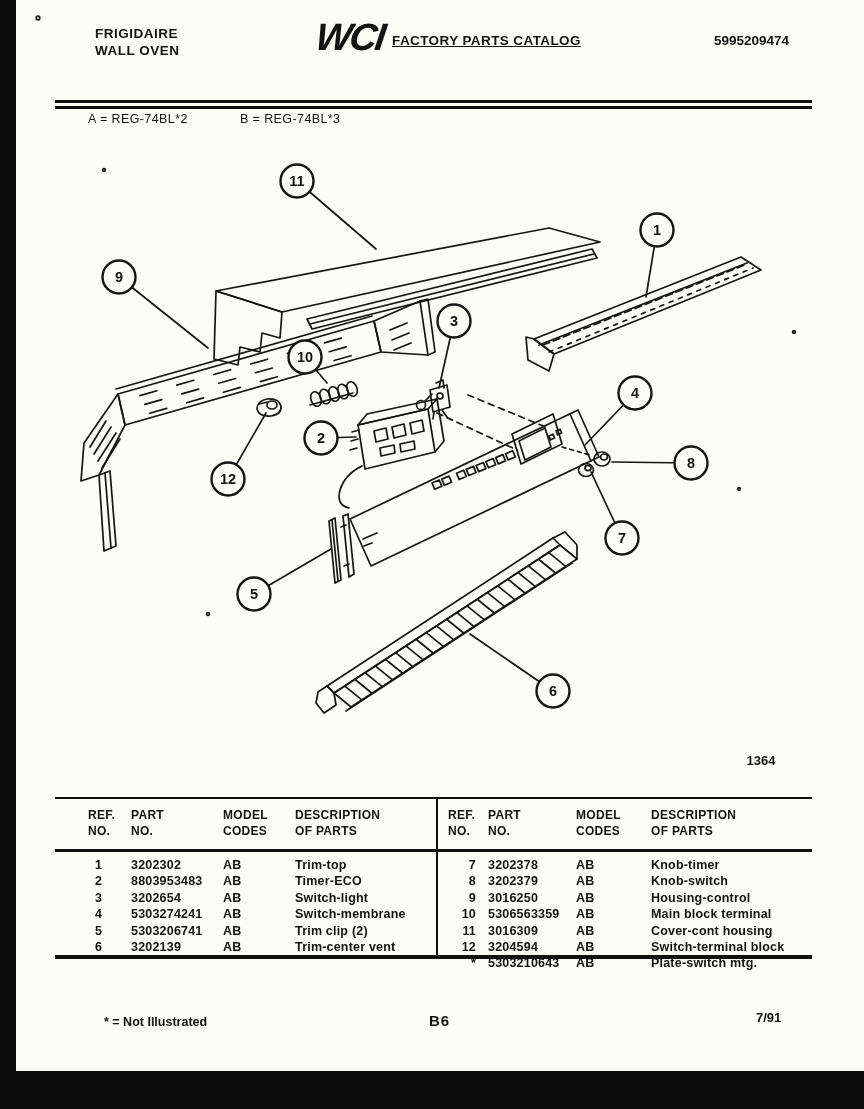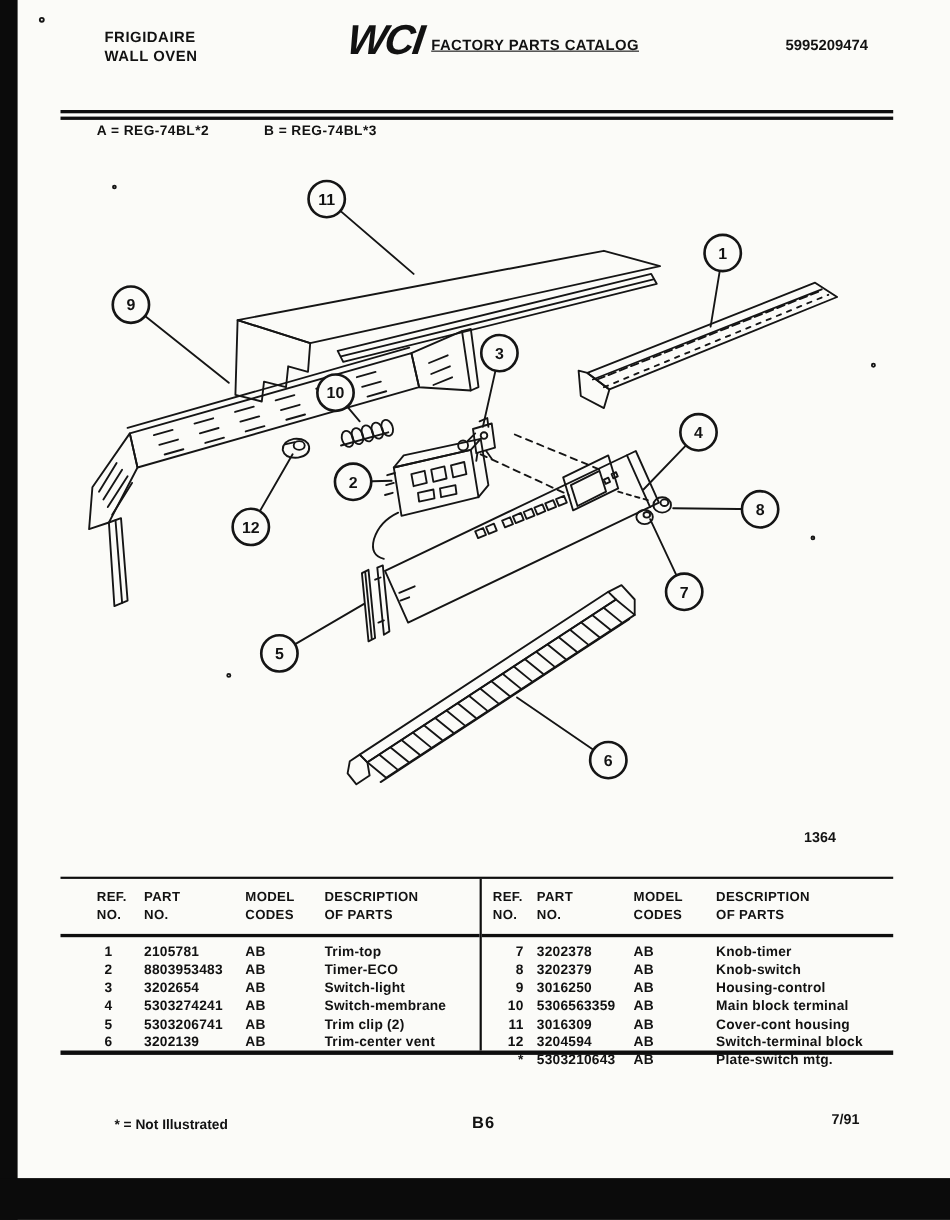--- a/index.html
+++ b/index.html
@@ -16,33 +16,33 @@
   .edge-right{right:0;top:0;width:7px;height:1109px;}
   .edge-bottom{left:0;top:1071px;width:864px;height:38px;}
 
   .abs{position:absolute;white-space:nowrap;}
 
   .brand{left:95px;top:25px;font-size:13.5px;line-height:17px;font-weight:700;letter-spacing:.5px;}
   .wci-logo{left:316px;top:16px;font-size:38px;font-weight:700;font-style:italic;letter-spacing:-2px;transform:skewX(-8deg);}
   .catalog-title{left:392px;top:33px;font-size:13.5px;font-weight:700;letter-spacing:.4px;text-decoration:underline;}
   .pub-number{left:703px;top:33px;font-size:13.5px;font-weight:700;margin-left:11px;}
   .rule-double{left:55px;top:100px;width:757px;height:3px;border-top:3px solid #0e0e0e;border-bottom:3px solid #0e0e0e;}
-  .models{top:112px;font-size:12.5px;font-weight:700;letter-spacing:.4px;}
+  .models{top:112px;font-size:12.5px;font-weight:400;letter-spacing:.4px;}
   .model-a{left:88px;}
   .model-b{left:240px;}
 
   svg#diagram{position:absolute;left:0;top:0;}
   svg#diagram path,svg#diagram line,svg#diagram ellipse,svg#diagram circle,svg#diagram polyline{
     fill:none;stroke:#151515;stroke-width:1.7;stroke-linejoin:round;stroke-linecap:round;
   }
   svg#diagram .callout-circle{fill:#fbfbf8;stroke-width:2.4;}
   svg#diagram text{font-family:"Liberation Sans",sans-serif;font-size:14.5px;font-weight:700;
     fill:#121212;stroke:none;text-anchor:middle;}
 
-  .fig-number{left:731px;top:753px;width:60px;font-size:13px;font-weight:700;}
+  .fig-number{left:731px;top:753px;width:60px;text-align:center;font-size:13px;font-weight:700;}
 
   .parts-table{position:absolute;left:55px;top:797px;width:757px;height:162px;
     border-top:2px solid #0e0e0e;border-bottom:4px solid #0e0e0e;box-sizing:border-box;}
   .table-divider{position:absolute;left:381px;top:0;width:2px;height:100%;background:#0e0e0e;}
   .half{position:absolute;top:0;height:100%;}
   .half-left{left:0;width:381px;}
   .half-right{left:383px;width:374px;}
   .cols{display:grid;}
   .half-left .cols{grid-template-columns:43px 92px 72px auto;padding-left:33px;}
   .half-right .cols{grid-template-columns:40px 88px 75px auto;padding-left:10px;}
@@ -306,21 +306,21 @@
             <span>CODES</span>
           </div>
         <div class="th">
             <span>DESCRIPTION</span>
             <span>OF PARTS</span>
           </div>
       </div>
       <div class="head-rule"></div>
       <div class="rows cols" id="rows-left">
           <span class="cell cell-ref">1</span>
-          <span class="cell cell-part">2105781</span>
+          <span class="cell cell-part">3202302</span>
           <span class="cell cell-codes">AB</span>
           <span class="cell cell-desc">Trim-top</span>
           <span class="cell cell-ref">2</span>
           <span class="cell cell-part">8803953483</span>
           <span class="cell cell-codes">AB</span>
           <span class="cell cell-desc">Timer-ECO</span>
           <span class="cell cell-ref">3</span>
           <span class="cell cell-part">3202654</span>
           <span class="cell cell-codes">AB</span>
           <span class="cell cell-desc">Switch-light</span>

